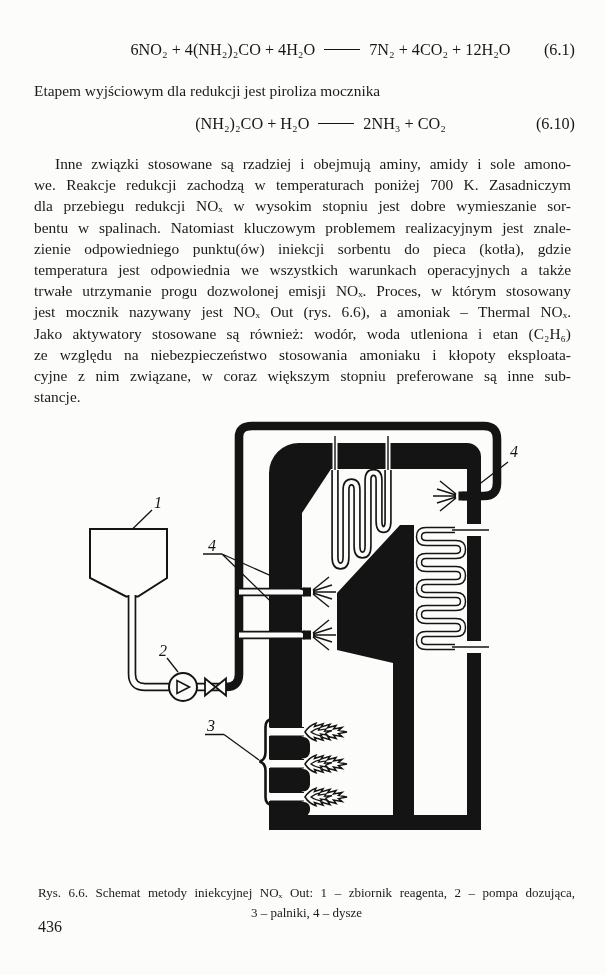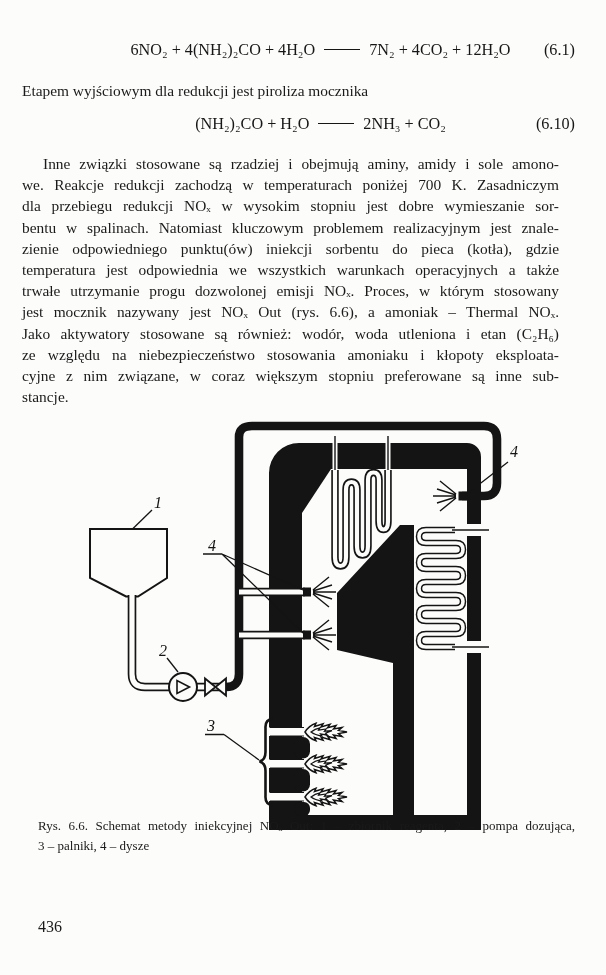--- a/index.html
+++ b/index.html
@@ -9,28 +9,28 @@
     font-family:"Liberation Serif","DejaVu Serif","DejaVu Sans",serif;
   }
   .abs{position:absolute;}
   
   .eq-row{left:38px;width:537px;text-align:center;font-size:16.2px;white-space:nowrap;}
   .eq-body{display:inline-block;margin-left:28px;}
   .eq-num{position:absolute;right:0;top:0;}
   .rx-arrow{display:inline-block;width:36px;height:0;border-top:1.6px solid #161616;
     vertical-align:middle;margin:0 9px 3px 9px;}
   
-  .bodytext{left:22px;width:537px;font-size:15.4px;line-height:21.2px;color:#1a1a1a;}
+  .bodytext{left:34px;width:537px;font-size:15.4px;line-height:21.2px;color:#1a1a1a;}
   .bline{text-align:justify;text-align-last:justify;white-space:normal;font-family:Liberation Serif, serif;}
   .bline.indent{padding-left:21px;}
   .bline.last{text-align-last:left;}
   
   .caption{left:38px;width:537px;font-size:13px;line-height:20px;color:#1a1a1a;}
   .cap1{text-align:justify;text-align-last:justify;}
-  .cap2{}
+  .cap2{text-align:center;}
   .pagenum{left:38px;top:918px;font-size:16px;color:#1a1a1a;}
   svg text{font-family:"Liberation Serif","DejaVu Serif",serif;font-style:italic;
     font-size:16px;fill:#141414;}
 </style>
 </head>
 <body>
 
 <div id="page">
 
   <div class="abs eq-row" style="top:41px;">
@@ -157,20 +157,20 @@
       <path d="M508,462 L468,493"></path>
     </g>
 
     <text x="158" y="508" text-anchor="middle">1</text>
     <text x="163" y="656" text-anchor="middle">2</text>
     <text x="212" y="551" text-anchor="middle">4</text>
     <text x="211" y="731" text-anchor="middle">3</text>
     <text x="514" y="457" text-anchor="middle">4</text>
   </svg>
 
-  <div class="abs caption" style="top:816px;">
+  <div class="abs caption" style="top:883px;">
     <div class="cap1">Rys. 6.6. Schemat metody iniekcyjnej NOₓ Out: 1 – zbiornik reagenta, 2 – pompa dozująca,</div>
     <div class="cap2">3 – palniki, 4 – dysze</div>
   </div>
 
   <div class="abs pagenum">436</div>
 
 </div>
 
 </body></html>

